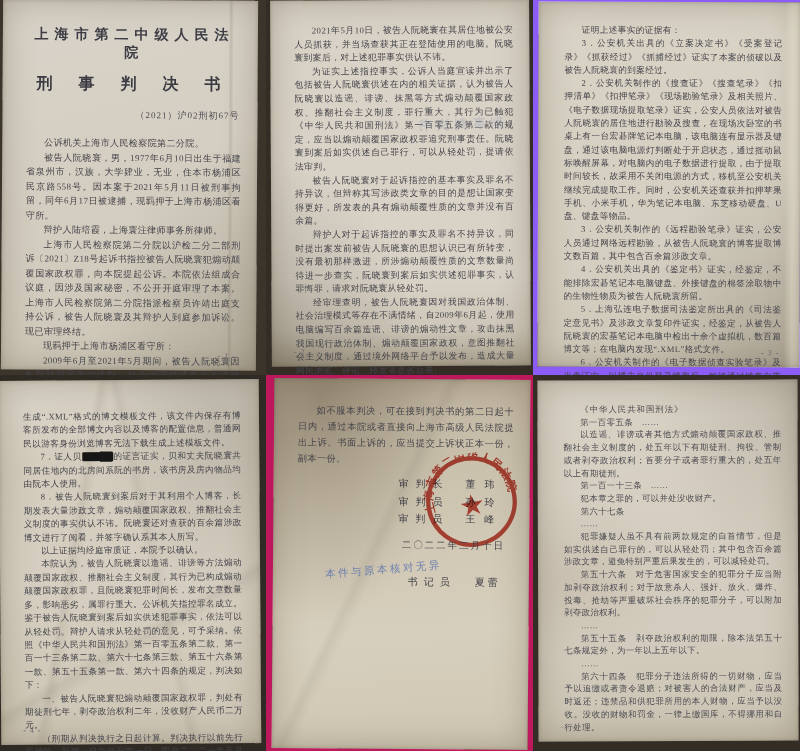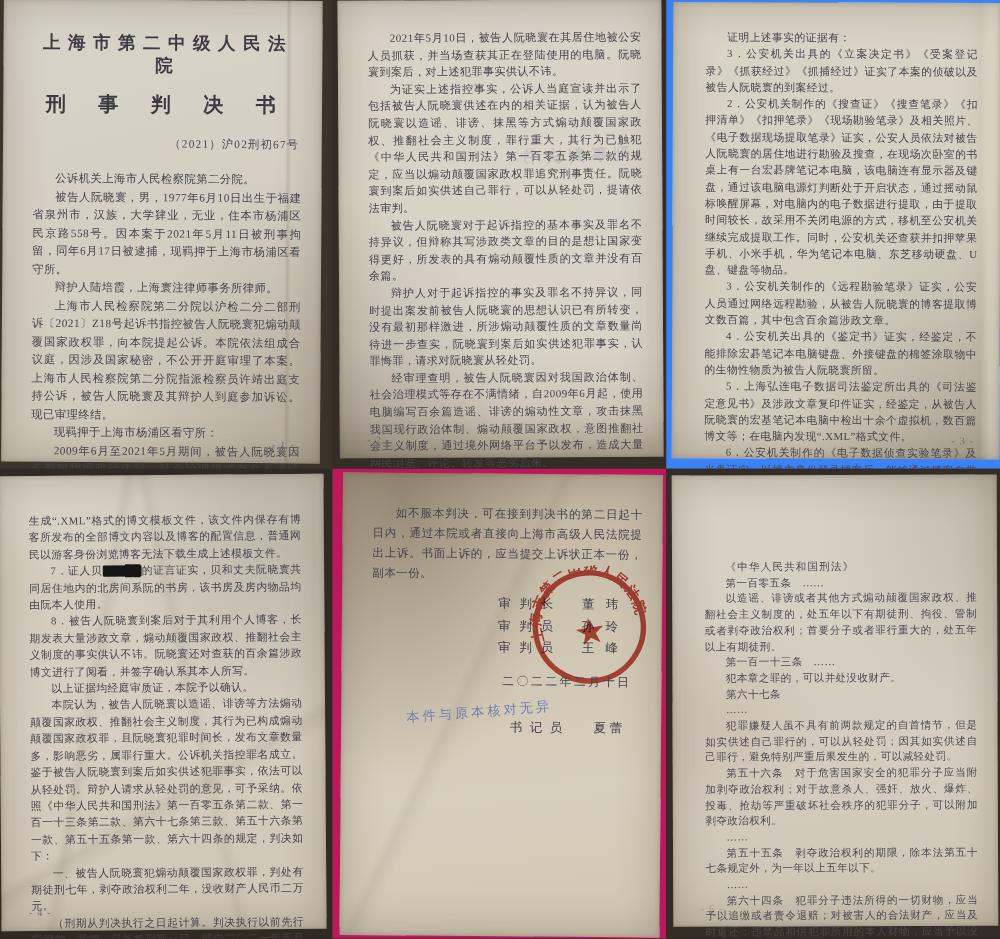--- a/index.html
+++ b/index.html
@@ -10,21 +10,21 @@
   }
   .grid{
     display:grid;
     grid-template-columns:266px 267px 267px;
     grid-template-rows:375px 376px;
     width:644px;height:751px;
   }
   .cell{position:relative;overflow:hidden;}
   .c1{background:#3a342b;}
   .c2{background:#332d26;}
-  .c3{background:#3b82f6;}
+  .c3{background:#8b5cf6;}
   .c4{background:#2f2a23;}
   .c5{background:#be185d;}
   .c6{background:#332d25;}
   .paper{
     position:absolute;
     box-shadow:inset 0 0 34px rgba(70,56,34,.30), inset 0 0 4px rgba(60,48,30,.25);
     color:#44434a;
   }
   .paper1{
     left:2px;top:0;right:9px;bottom:5px;
@@ -137,21 +137,21 @@
   .note-blue{
     position:absolute;left:52px;top:184px;
     transform:rotate(-5deg);
     font-size:10.5px;letter-spacing:2.5px;color:#5b73ae;opacity:.85;
   }
   .seal{
     position:absolute;left:150px;top:74px;width:96px;height:96px;
     transform:rotate(-10deg);opacity:.88;mix-blend-mode:multiply;
   }
   .p6-heading{text-indent:1em;font-weight:bold;}
-  .p6-law{text-indent:2em;letter-spacing:1px;margin-top:44px;}
+  .p6-law{text-indent:2em;letter-spacing:1px;}
 </style>
 </head>
 <body>
 
 <div class="grid">
 
   <section class="cell c1">
     <div class="paper paper1">
       <h1 class="court">上海市第二中级人民法院</h1>
       <h2 class="doctitle">刑 事 判 决 书</h2>
@@ -233,21 +233,21 @@
 
   <section class="cell c6">
     <div class="paper paper6">
       <p class="t p6-law">《中华人民共和国刑法》</p>
       <p class="t">第一百零五条　……</p>
       <p class="t">以造谣、诽谤或者其他方式煽动颠覆国家政权、推翻社会主义制度的，处五年以下有期徒刑、拘役、管制或者剥夺政治权利；首要分子或者罪行重大的，处五年以上有期徒刑。</p>
       <p class="t">第一百一十三条　……</p>
       <p class="t">犯本章之罪的，可以并处没收财产。</p>
       <p class="t">第六十七条</p>
       <p class="t">……</p>
-      <p class="t">犯罪嫌疑人虽不具有前两款规定的自首情节，但是如实供述自己罪行的，可以从轻处罚；因其如实供述自己罪行，避免特别严重后果发生的，可以减轻处罚。</p>
+      <p class="t">犯罪嫌疑人虽不具有前两款规定的自首情节，但是如实供述自己罪行的，可以从轻处罚；其中包含百余篇涉政文章，避免特别严重后果发生的，可以减轻处罚。</p>
       <p class="t">第五十六条　对于危害国家安全的犯罪分子应当附加剥夺政治权利；对于故意杀人、强奸、放火、爆炸、投毒、抢劫等严重破坏社会秩序的犯罪分子，可以附加剥夺政治权利。</p>
       <p class="t">……</p>
       <p class="t">第五十五条　剥夺政治权利的期限，除本法第五十七条规定外，为一年以上五年以下。</p>
       <p class="t">……</p>
       <p class="t">第六十四条　犯罪分子违法所得的一切财物，应当予以追缴或者责令退赔；对被害人的合法财产，应当及时返还；违禁品和供犯罪所用的本人财物，应当予以没收。没收的财物和罚金，一律上缴国库，不得挪用和自行处理。</p>
       <div class="pageno pn-l pn-faint">- 6 -</div>
     </div>
   </section>
 
 </div>

